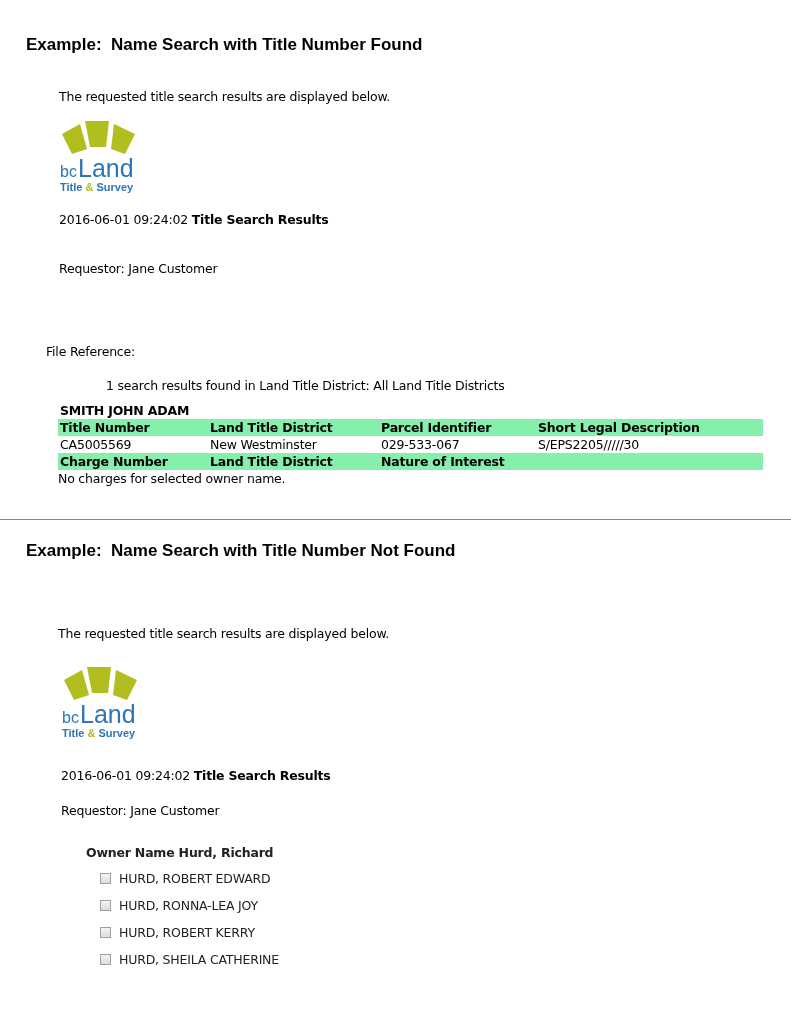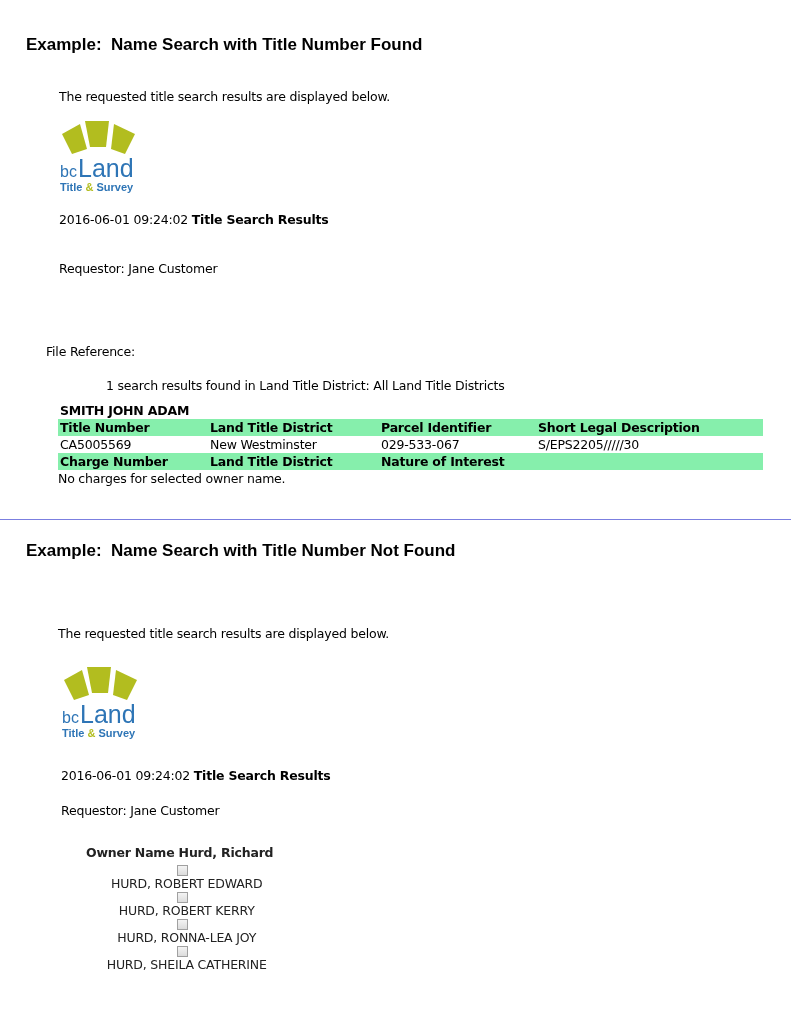--- a/index.html
+++ b/index.html
@@ -11,21 +11,21 @@
   .logo { width:90px; height:80px; }
   .logo svg { display:block; }
   .table { position:absolute; left:58px; width:705px; font-family:"DejaVu Sans", sans-serif; font-size:12.5px; letter-spacing:-0.2px; }
   .row { height:17px; position:relative; }
   .row.shaded { background:#86efac; }
   .cell { position:absolute; top:0; line-height:17px; white-space:nowrap; }
   .cell.c1 { left:2px; } .cell.c2 { left:152px; } .cell.c3 { left:323px; } .cell.c4 { left:480px; }
   .divider { left:0; top:519px; width:791px; height:0; border-top:1px solid #7b7fe0; }
   .owner-list { left:86px; font-family:"DejaVu Sans", sans-serif; font-size:12.5px; letter-spacing:-0.2px; color:#222; }
   .owner-title { font-weight:bold; height:20px; }
-  .owner-item { position:relative; height:27px; padding-left:14px; display:flex; align-items:center;flex-direction:column; }
+  .owner-item { position:relative; height:27px; padding-left:14px; display:flex; align-items:center; }
   .checkbox { width:11px; height:11px; border:1px solid #a0a0a0; background:linear-gradient(#f4f4f4,#dcdcdc); margin-right:8px; box-sizing:border-box; }
 </style>
 </head>
 <body>
 
 <div class="abs heading" style="top:35px;">Example:  Name Search with Title Number Found</div>
 <div class="abs body-text" style="left:59px; top:89px;">The requested title search results are displayed below.</div>
 
 <div class="abs logo" style="left:58px; top:116px;">
   <svg width="90" height="80" viewBox="0 0 90 80">
@@ -99,23 +99,23 @@
 <div class="abs body-text" style="left:61px; top:803px;">Requestor: Jane Customer</div>
 
 <div class="abs owner-list" style="top:845px;">
   <div class="owner-title">Owner Name Hurd, Richard</div>
   <div class="owner-item">
     <span class="checkbox"></span>
     <span>HURD, ROBERT EDWARD</span>
   </div>
   <div class="owner-item">
     <span class="checkbox"></span>
-    <span>HURD, ROBERT KERRY</span>
+    <span>HURD, RONNA-LEA JOY</span>
   </div>
   <div class="owner-item">
     <span class="checkbox"></span>
-    <span>HURD, RONNA-LEA JOY</span>
+    <span>HURD, ROBERT KERRY</span>
   </div>
   <div class="owner-item">
     <span class="checkbox"></span>
     <span>HURD, SHEILA CATHERINE</span>
   </div>
 </div>
 
 </body></html>

